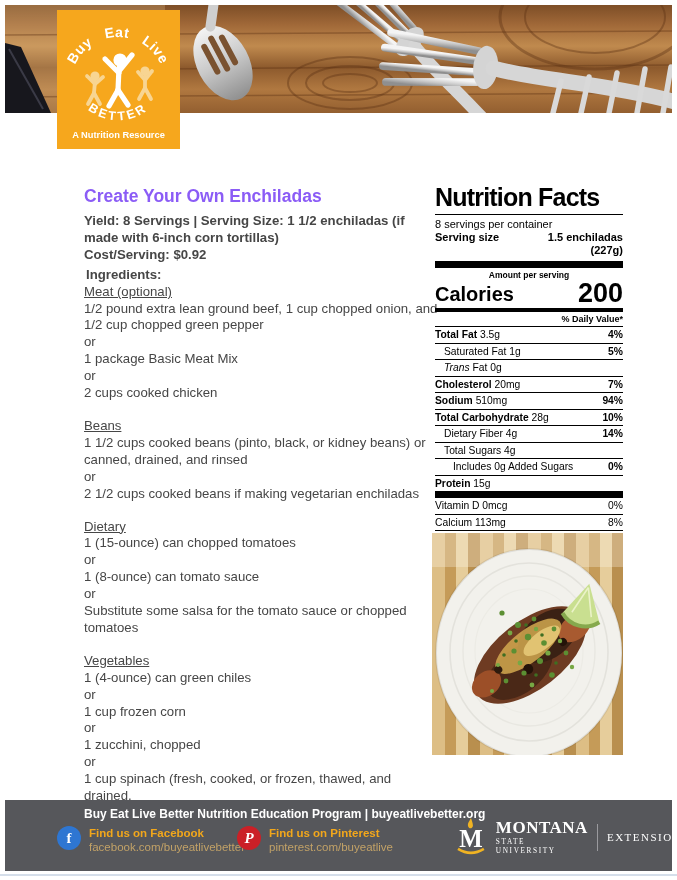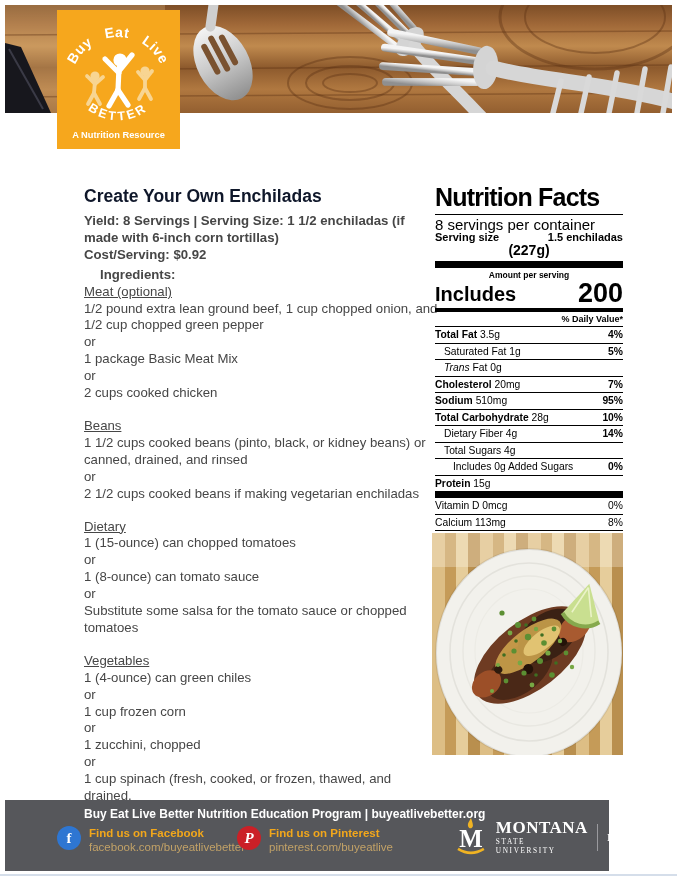--- a/index.html
+++ b/index.html
@@ -6,35 +6,35 @@
   .page{position:relative;width:677px;height:880px;background:#fff;overflow:hidden;
         font-family:"Liberation Sans",sans-serif;}
 
   
   .banner-wrap{position:absolute;left:5px;top:5px;width:667px;height:108px;}
   .logo{position:absolute;left:57px;top:10px;width:123px;height:139px;z-index:5;}
 
   
   .recipe{position:absolute;left:84px;top:186px;width:358px;color:#464646;
           font-size:13.2px;line-height:16.9px;}
-  .recipe h1{margin:0 0 6px 0;font-size:17.5px;line-height:21px;color:#0f172a;font-weight:700;}
+  .recipe h1{margin:0 0 6px 0;font-size:17.5px;line-height:21px;color:#8b5cf6;font-weight:700;}
   .bold-line{font-weight:700;margin:0;}
-  .ing-label{font-weight:700;margin:3px 0 0 16px;}
+  .ing-label{font-weight:700;margin:3px 0 0 2px;}
   .sec{margin-top:16px;}
   .sec.first{margin-top:0;}
   .ing-head{text-decoration:underline;}
   .ing-line{margin:0;}
 
   
   .nfl{position:absolute;left:435px;top:184px;width:188px;color:#000;}
   .nfl-title{font-size:25px;font-weight:700;letter-spacing:-0.8px;line-height:27px;
              border-bottom:1px solid #000;padding-bottom:3px;white-space:nowrap;}
-  .nfl-serv{font-size:15px;line-height:13px;margin-top:3px;}
+  .nfl-serv{font-size:11px;line-height:13px;margin-top:3px;}
   .nfl-ss{display:flex;justify-content:space-between;font-weight:700;font-size:11px;line-height:13px;}
-  .nfl-weight{text-align:center;font-weight:700;font-size:14px;line-height:13px;}
+  .nfl-weight{text-align:right;font-weight:700;font-size:11px;line-height:13px;}
   .bar8{height:7px;background:#000;margin:4px 0 2px 0;}
   .aps{font-size:8.5px;font-weight:700;line-height:10px;text-align:center;}
   .cal{display:flex;justify-content:space-between;align-items:flex-end;margin-top:1px;}
   .cal-l{font-size:20px;font-weight:700;line-height:22px;}
   .cal-v{font-size:27px;font-weight:700;line-height:24px;}
   .bar4{height:4px;background:#000;margin:3px 0 0 0;}
   .dvh{font-size:9px;font-weight:700;text-align:right;padding:2px 0 2px 0;}
   .nr{display:flex;justify-content:space-between;font-size:10.3px;line-height:11.5px;
       padding:2px 0;border-top:1px solid #000;}
   .nr .nm b{font-weight:700;}
@@ -44,21 +44,21 @@
   .ind2{padding-left:18px;}
   .bar7{height:7px;background:#000;margin:0;}
   .bar5{height:5px;background:#000;margin:0 0 3px 0;}
   .fn{font-size:7.8px;line-height:9.6px;color:#222;margin-top:1px;}
   .nm i{font-style:italic;}
 
   
   .photo{position:absolute;left:432px;top:533px;width:191px;height:222px;}
 
   
-  .footer{position:absolute;left:5px;top:800px;width:604px;height:71px;background:#56575B;}
+  .footer{position:absolute;left:5px;top:800px;width:667px;height:71px;background:#56575B;}
   .f-line{position:absolute;left:79px;top:7px;font-size:12px;font-weight:700;color:#fff;}
   .social{position:absolute;top:26px;display:flex;gap:8px;align-items:flex-start;cursor:pointer;}
   .social.fb{left:52px;}
   .social.pin{left:232px;}
   .icon-circle{width:24px;height:24px;border-radius:50%;display:flex;align-items:center;
                justify-content:center;color:#fff;font-weight:700;font-size:15px;flex:0 0 auto;}
   .fb .icon-circle{background:#2E76D2;font-family:"Liberation Serif",serif;}
   .pin .icon-circle{background:#CB2027;font-family:"Liberation Serif",serif;font-style:italic;}
   .s-label{color:#F2A71B;font-weight:700;font-size:11.5px;line-height:14px;}
   .s-url{color:#C2A267;font-size:11.5px;line-height:14px;}
@@ -230,21 +230,21 @@
     <div class="nfl-title">Nutrition Facts</div>
     <div class="nfl-serv">8 servings per container</div>
     <div class="nfl-ss">
       <span>Serving size</span>
       <span>1.5 enchiladas</span>
     </div>
     <div class="nfl-weight">(227g)</div>
     <div class="bar8"></div>
     <div class="aps">Amount per serving</div>
     <div class="cal">
-      <span class="cal-l">Includes</span>
+      <span class="cal-l">Calories</span>
       <span class="cal-v">200</span>
     </div>
     <div class="bar4"></div>
     <div class="dvh">% Daily Value*</div>
 
     <div class="nr">
       <span class="nm"><b>Total Fat</b><span> 3.5g</span></span>
       <span class="dv">4%</span>
     </div>
     <div class="nr">
@@ -254,21 +254,21 @@
     <div class="nr">
       <span class="nm ind1"><i>Trans</i><span> Fat 0g</span></span>
       <span class="dv"></span>
     </div>
     <div class="nr">
       <span class="nm"><b>Cholesterol</b><span> 20mg</span></span>
       <span class="dv">7%</span>
     </div>
     <div class="nr">
       <span class="nm"><b>Sodium</b><span> 510mg</span></span>
-      <span class="dv">95%</span>
+      <span class="dv">94%</span>
     </div>
     <div class="nr">
       <span class="nm"><b>Total Carbohydrate</b><span> 28g</span></span>
       <span class="dv">10%</span>
     </div>
     <div class="nr">
       <span class="nm ind1"><span>Dietary Fiber 4g</span></span>
       <span class="dv">14%</span>
     </div>
     <div class="nr">

